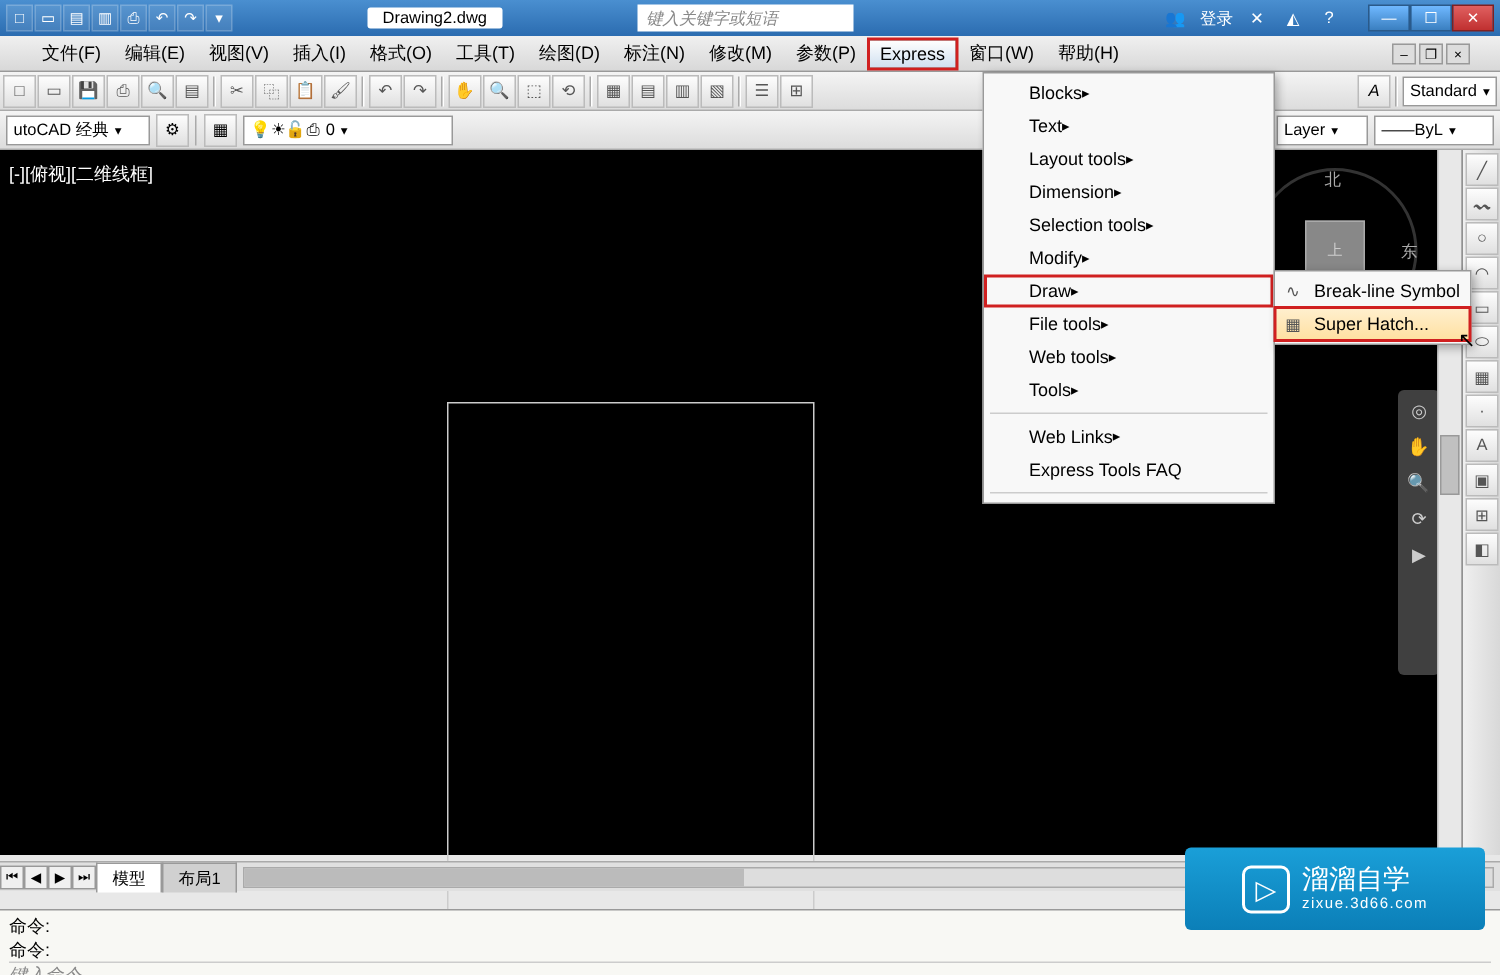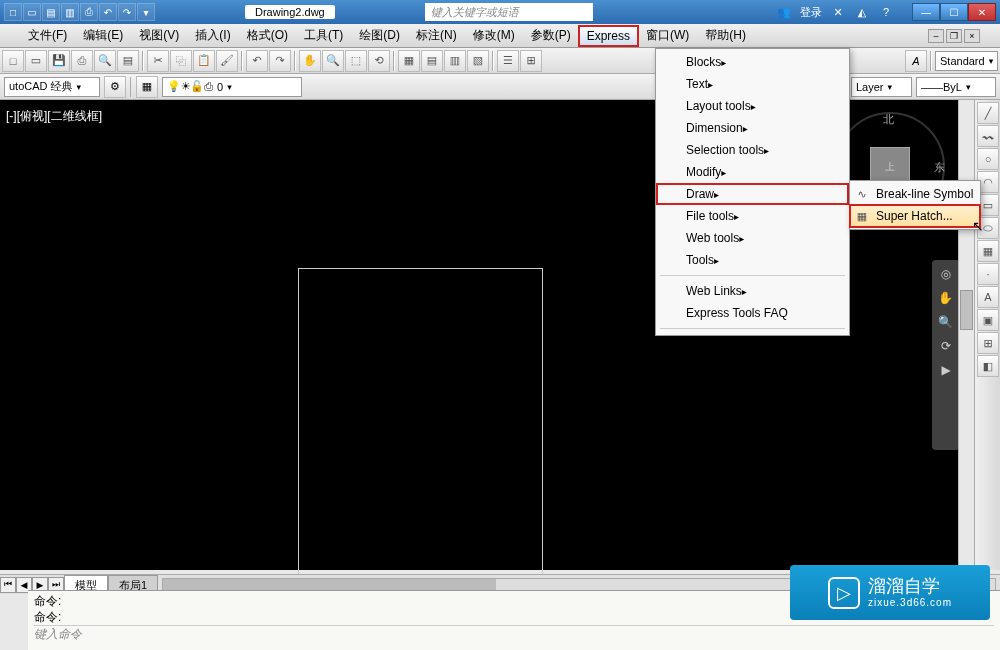--- a/index.html
+++ b/index.html
@@ -2,21 +2,21 @@
 <html><head>
 <meta charset="utf-8">
 <style>
 * { margin: 0; padding: 0; box-sizing: border-box; font-family: "Microsoft YaHei", Arial, sans-serif; }
 body { width: 1000px; height: 650px; overflow: hidden; background: #e8e8e8; position: relative; }
 
 .titlebar { height: 24px; background: linear-gradient(#4a8fd0, #2b6cb0); display: flex; align-items: center; padding: 0 4px; color: #fff; font-size: 11px; }
 .titlebar .qat { display: flex; gap: 1px; }
 .titlebar .qat .btn { width: 18px; height: 18px; background: rgba(255,255,255,0.1); border: 1px solid rgba(255,255,255,0.2); display: flex; align-items: center; justify-content: center; font-size: 10px; cursor: pointer; }
 .titlebar .doc { margin-left: 90px; color: #000; background: #fff; padding: 1px 10px; border-radius: 2px; }
-.titlebar .search { margin-left: 90px; width: 168px; height: 18px; background: #fff; color: #888; font-size: 11px; padding: 0 6px; display: flex; align-items: center; font-style: italic; }
+.titlebar .search { margin-left: 90px; width: 144px; height: 18px; background: #fff; color: #888; font-size: 11px; padding: 0 6px; display: flex; align-items: center; font-style: italic; }
 .titlebar .right { margin-left: auto; display: flex; gap: 8px; align-items: center; }
 .titlebar .right .ico { width: 16px; height: 16px; display: inline-flex; align-items: center; justify-content: center; color: #fff; font-size: 11px; }
 .titlebar .winctrl { display: flex; margin-left: 10px; }
 .titlebar .winctrl div { width: 28px; height: 18px; background: linear-gradient(#6fb8ff,#3a7fc0); border: 1px solid #2a5a8a; display: flex; align-items: center; justify-content: center; font-size: 10px; color: #fff; }
 .titlebar .winctrl .close { background: linear-gradient(#e06060,#c03030); border-color: #802020; }
 
 .menubar { height: 24px; background: linear-gradient(#f0f0f0,#d8d8d8); border-bottom: 1px solid #999; display: flex; align-items: center; font-size: 12px; padding: 0 20px; }
 .menubar .item { padding: 3px 8px; cursor: pointer; color: #000; }
 .menubar .item.active { background: linear-gradient(#fff,#d0e0f0); border: 1px solid #7aa; padding: 2px 7px; }
 .menubar .item.highlight { outline: 2px solid #d02020; outline-offset: -1px; }
@@ -65,21 +65,21 @@
 .cursor { position: absolute; top: 218px; left: 972px; font-size: 14px; color: #000; z-index: 20; }
 
 .tabs-row { position: absolute; bottom: 56px; left: 0; right: 0; height: 20px; background: #e0e0e0; border-top: 1px solid #aaa; display: flex; align-items: center; font-size: 11px; }
 .tabs-row .nav { display: flex; }
 .tabs-row .nav div { width: 16px; height: 16px; border: 1px solid #999; background: #f0f0f0; display: flex; align-items: center; justify-content: center; font-size: 9px; }
 .tabs-row .tab { padding: 2px 10px; background: #d0d0d0; border: 1px solid #999; border-bottom: none; }
 .tabs-row .tab.active { background: #fff; }
 .tabs-row .scroll { flex: 1; height: 14px; background: #ddd; border: 1px solid #aaa; margin: 0 4px; position: relative; }
 .tabs-row .scroll .thumb { position: absolute; left: 0; top: 0; bottom: 0; width: 40%; background: #bbb; }
 
-.cmdline { position: absolute; bottom: 0; left: 0; right: 0; height: 60px; background: #f8f8f4; border-top: 1px solid #999; font-family: "SimSun", monospace; font-size: 12px; padding: 2px 6px; color: #000; margin-left: 28px; }
+.cmdline { position: absolute; bottom: 0; left: 0; right: 0; height: 44px; background: #f8f8f4; border-top: 1px solid #999; font-family: "SimSun", monospace; font-size: 12px; padding: 2px 6px; color: #000; }
 .cmdline .row { line-height: 16px; }
 .cmdline .input { border-top: 1px solid #ccc; color: #888; font-style: italic; width: 100%; }
 
 .watermark { position: absolute; bottom: 30px; right: 10px; width: 200px; height: 55px; background: linear-gradient(#1a9fd8,#0b7fb8); border-radius: 4px; display: flex; align-items: center; justify-content: center; gap: 8px; color: #fff; font-size: 18px; z-index: 5; }
 .watermark .play { width: 32px; height: 32px; border: 2px solid #fff; border-radius: 6px; display: flex; align-items: center; justify-content: center; }
 .watermark .txt { display: flex; flex-direction: column; line-height: 1.1; }
 .watermark .sub { font-size: 10px; letter-spacing: 1px; }
 
 .vscroll { position: absolute; top: 100px; right: 26px; width: 16px; bottom: 76px; background: #e8e8e8; border-left: 1px solid #bbb; }
 .vscroll .thumb { position: absolute; top: 40%; left: 1px; right: 1px; height: 40px; background: #c0c0c0; border: 1px solid #999; }

